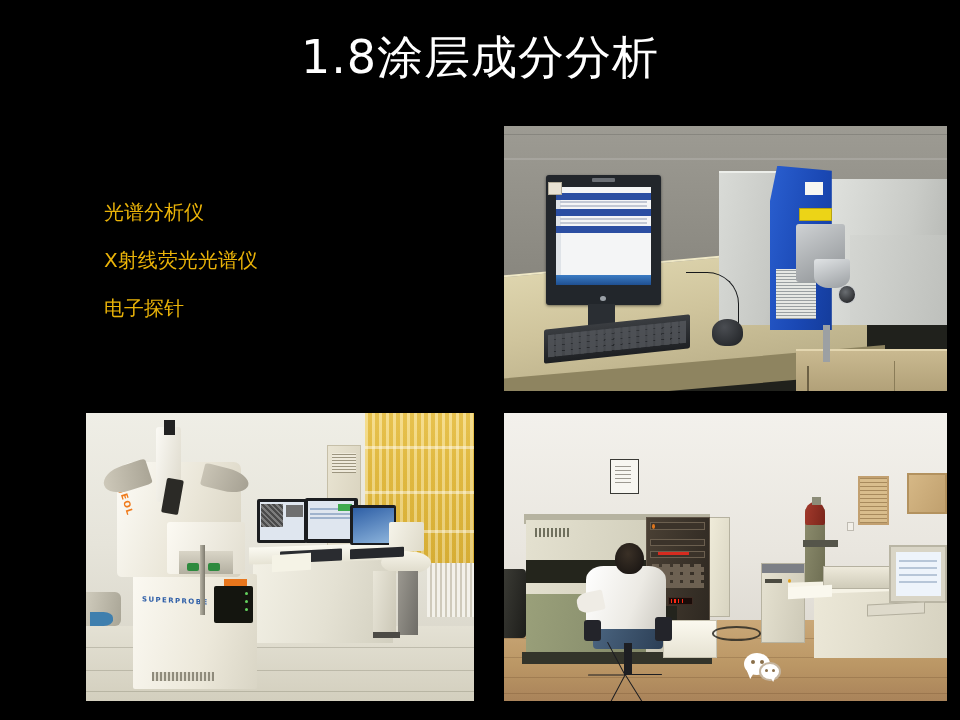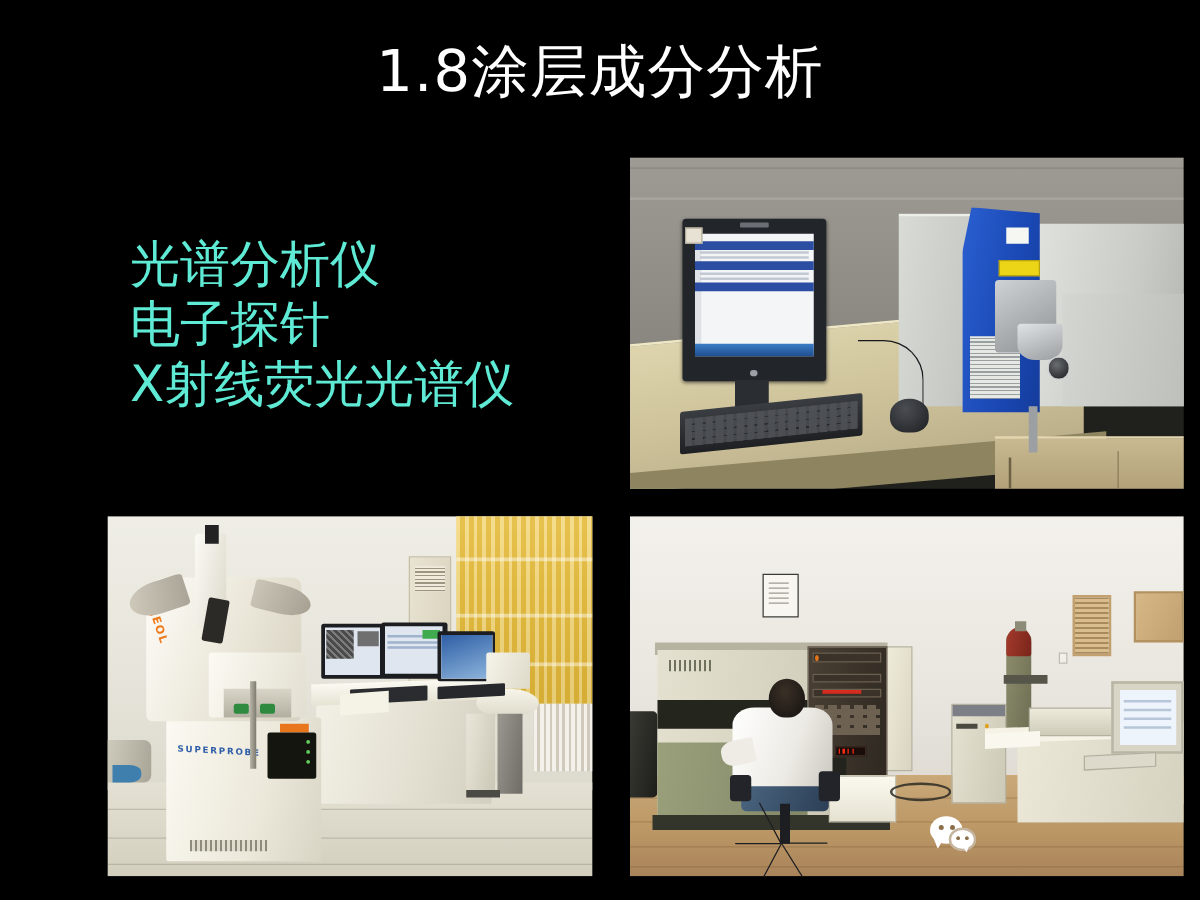--- a/index.html
+++ b/index.html
@@ -14,21 +14,21 @@
   .slide-title{
     position:absolute; left:0; top:30px; width:960px;
     text-align:center; color:#ffffff;
     font-size:46px; line-height:54px; letter-spacing:1px;
     font-weight:400; white-space:nowrap;
   }
 
   
   .bullets{
     position:absolute; left:104px; top:188px; width:380px;
-    color:#5eead4; font-size:40px; line-height:48px; font-weight:400;
+    color:#eab308; font-size:20px; line-height:48px; font-weight:400;
   }
   .bullets div{ white-space:nowrap; }
 
   
   .photo{ position:absolute; overflow:hidden; background:#20211c; }
   #photo-spectrometer{ left:504px; top:126px; width:443px; height:265px; }
   #photo-microprobe  { left:86px;  top:413px; width:388px; height:288px; }
   #photo-xrf         { left:504px; top:413px; width:443px; height:288px; }
 
   .ph-inner{ position:absolute; inset:0; }
@@ -367,22 +367,22 @@
   .wm-text{ color:#ffffff; font-size:23px; letter-spacing:1px; font-weight:400;
     text-shadow:0 1px 2px rgba(0,0,0,.6); white-space:nowrap; }
 </style>
 </head>
 <body>
 
 <div class="slide-title">1.8涂层成分分析</div>
 
 <div class="bullets">
   <div>光谱分析仪</div>
+  <div>X射线荧光光谱仪</div>
   <div>电子探针</div>
-  <div>X射线荧光光谱仪</div>
 </div>
 
 <div class="photo" id="photo-spectrometer">
   <div class="ph-inner">
     <div class="p1-wall"></div>
     <div class="p1-wall-seam2"></div>
     <div class="p1-wall-seam"></div>
     <div class="p1-desk"></div>
     <div class="p1-desk-edge"></div>
     <div class="p1-floorcab">

